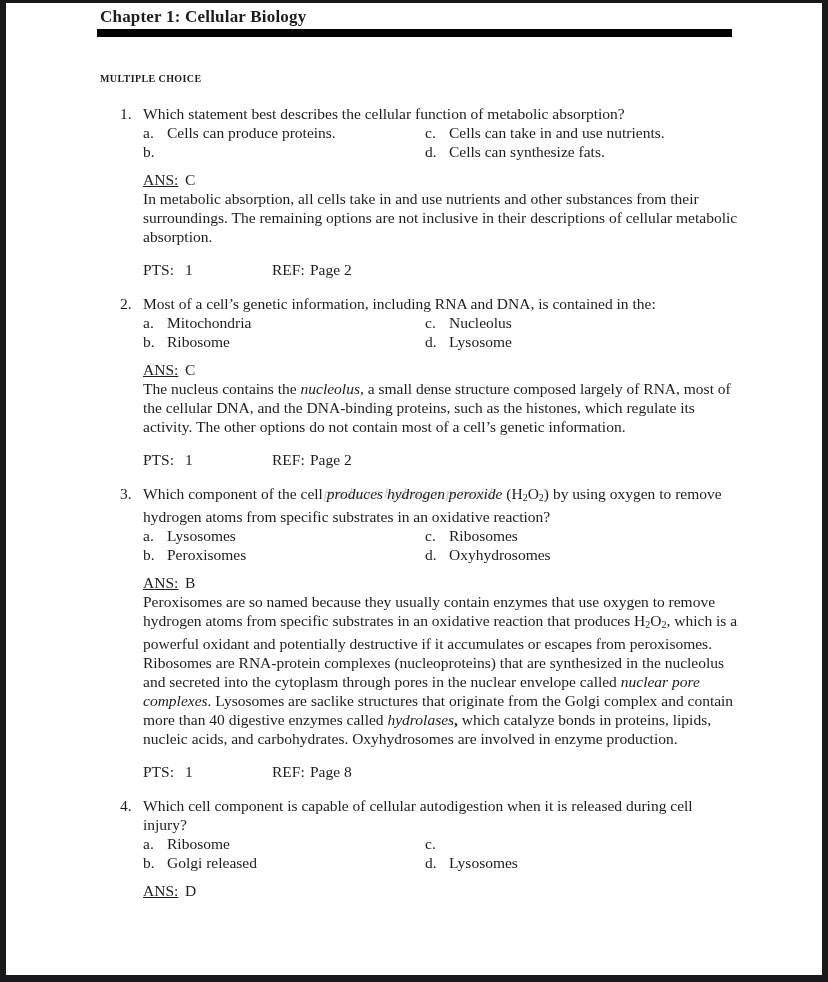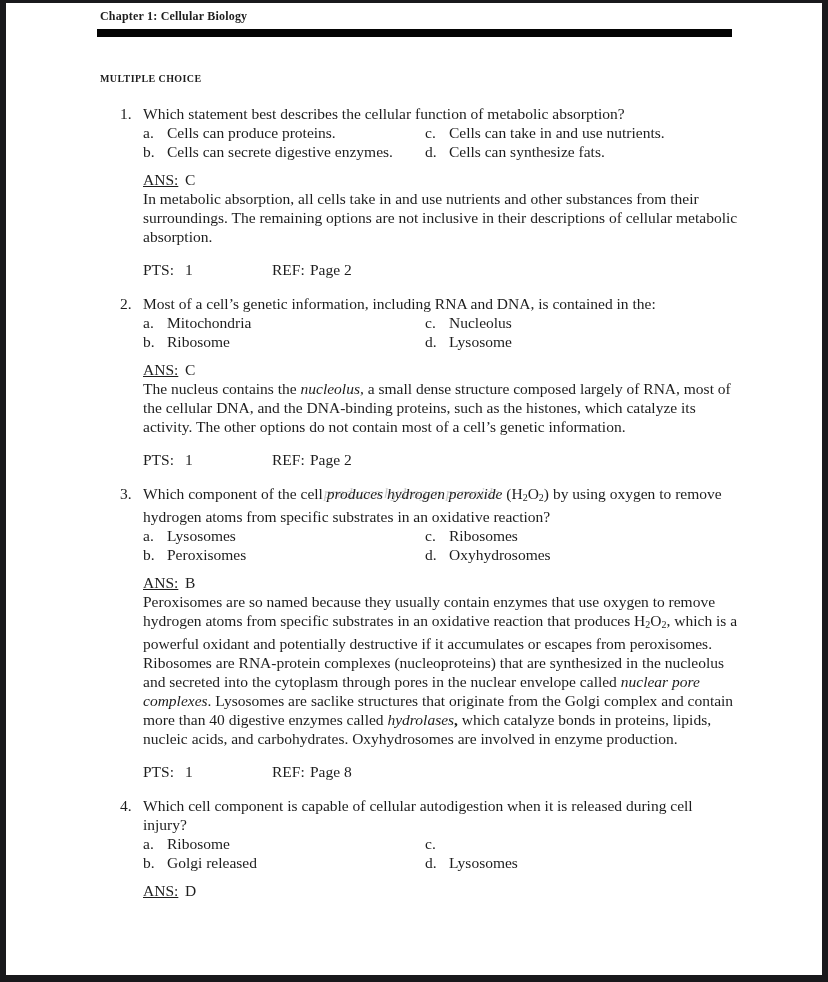--- a/index.html
+++ b/index.html
@@ -11,21 +11,21 @@
     border-right:6px solid #19191c;
     border-top:3px solid #19191c;
     border-bottom:7px solid #19191c;
     overflow:hidden;
     font-family:"Liberation Serif","DejaVu Serif",serif;
     color:#1d1d1d;
   }
   .content { margin-left:94px; width:640px; padding-top:4px; }
 
   .chapter-title {
-    font-size:12px; font-weight:bold; letter-spacing:0.2px;
+    font-size:17px; font-weight:bold; letter-spacing:0.2px;
     line-height:19px;
   }
   .header-rule {
     height:8px; background:#040404;
     width:635px; margin-left:-3px; margin-top:3px;
   }
   .mc-heading {
     margin-top:36px;
     font-size:10px; font-weight:bold; letter-spacing:0.4px;
   }
@@ -77,21 +77,20 @@
             <span class="opt-text">Cells can produce proteins.</span>
           </div>
           <div class="opt col2">
             <span class="opt-letter">c.</span>
             <span class="opt-text">Cells can take in and use nutrients.</span>
           </div>
         </div>
         <div class="opt-row">
           <div class="opt col1">
             <span class="opt-letter">b.</span>
-            <span class="opt-text">Cells can secrete digestive enzymes.</span>
           </div>
           <div class="opt col2">
             <span class="opt-letter">d.</span>
             <span class="opt-text">Cells can synthesize fats.</span>
           </div>
         </div>
       </div>
       <div class="ans-line">
         <span class="ans-label">ANS:</span><span class="ans-value">C</span>
       </div>
@@ -124,21 +123,21 @@
           </div>
           <div class="opt col2">
             <span class="opt-letter">d.</span>
             <span class="opt-text">Lysosome</span>
           </div>
         </div>
       </div>
       <div class="ans-line">
         <span class="ans-label">ANS:</span><span class="ans-value">C</span>
       </div>
-      <div class="feedback"><span>The nucleus contains the </span><span class="seg-bi">nucleolus,</span><span> a small dense structure composed largely of RNA, most of the cellular DNA, and the DNA-binding proteins, such as the histones, which catalyze its activity. The other options do not contain most of a cell’s genetic information.</span></div>
+      <div class="feedback"><span>The nucleus contains the </span><span class="seg-bi">nucleolus,</span><span> a small dense structure composed largely of RNA, most of the cellular DNA, and the DNA-binding proteins, such as the histones, which regulate its activity. The other options do not contain most of a cell’s genetic information.</span></div>
       <div class="pts-line">
         <span class="pts-label">PTS:</span><span class="pts-value">1</span><span class="ref-label">REF:</span><span class="ref-value">Page 2</span>
       </div>
     </div>
   </div>
 
   <div class="question next">
     <div class="qnum">3.</div>
     <div class="qbody">
       <div class="stem"><span>Which component of the cell </span><span class="seg-g">produces hydrogen peroxide</span><span> (H</span><span class="seg-sub">2</span><span>O</span><span class="seg-sub">2</span><span>) by using oxygen to remove hydrogen atoms from specific substrates in an oxidative reaction?</span></div>

